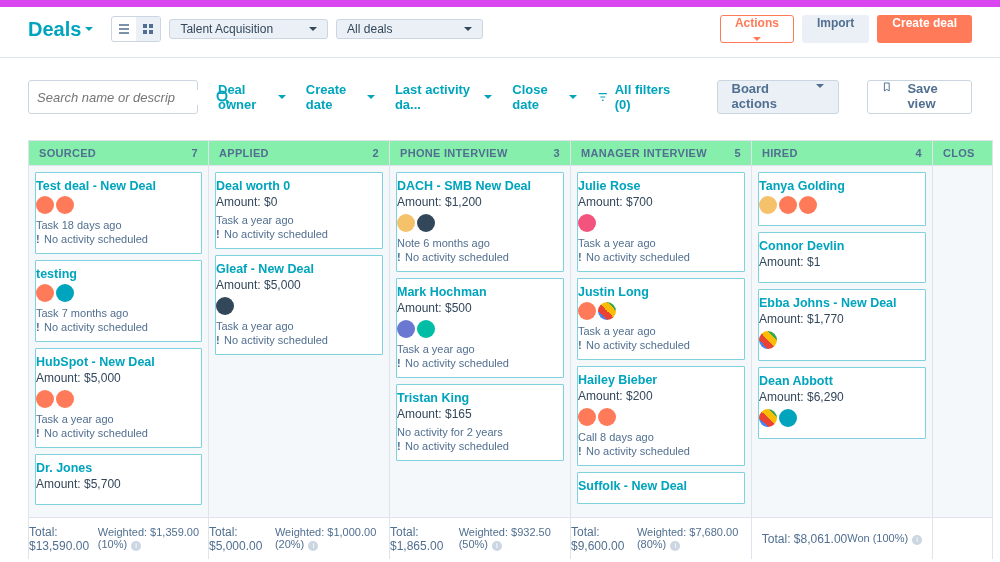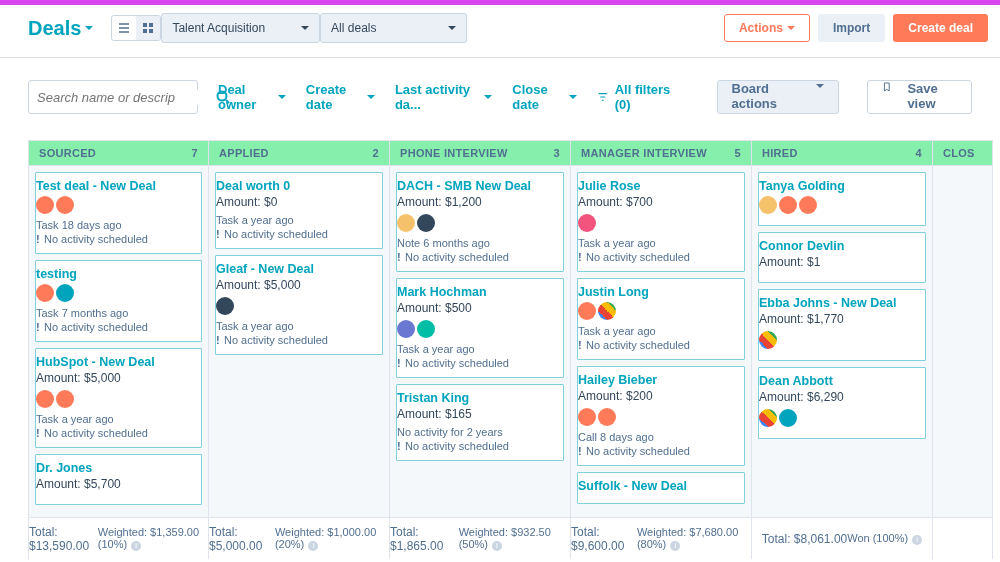--- a/index.html
+++ b/index.html
@@ -1,27 +1,27 @@
 <!DOCTYPE html>
 <html><head>
 <meta charset="utf-8">
 <style>
   * { box-sizing: border-box; margin: 0; padding: 0; font-family: -apple-system, BlinkMacSystemFont, "Segoe UI", Helvetica, Arial, sans-serif; }
   body { background: #fff; font-size: 13px; color: #33475b; width: 1000px; height: 562px; overflow: hidden; }
 
   
-  .topbar { display:flex; align-items:center; padding:8px 12px 14px 28px; border-top:5px solid #d946ef; border-bottom:1px solid #dfe3eb; }
+  .topbar { display:flex; align-items:center; padding:8px 28px 14px 28px; border-top:7px solid #d946ef; border-bottom:1px solid #dfe3eb; }
   .title  { color:#00a4bd; font-weight:700; font-size:20px; display:flex; align-items:center; gap:4px; }
   .view-toggle{ margin-left:18px; display:flex; border:1px solid #cbd6e2; border-radius:3px; overflow:hidden;}
   .view-toggle span{ width:24px;height:24px;display:flex;align-items:center;justify-content:center;}
   .view-toggle span.active{background:#eaf0f6;}
-  .pill{ height:30px;padding:0 10px;display:flex;align-items:center;gap:36px;background:#eaf0f6;border:1px solid #cbd6e2;border-radius:3px;color:#33475b;font-size:12px;}
+  .pill{ margin-left:8px;height:20px;padding:0 10px;display:flex;align-items:center;gap:36px;background:#eaf0f6;border:1px solid #cbd6e2;border-radius:3px;color:#33475b;font-size:12px;}
   .pill.small{gap:72px;}
   .spacer{flex:1;}
-  .btn{height:28px;padding:0 14px;border-radius:3px;font-size:12px;font-weight:600;display:flex;align-items:center;gap:4px;border:1px solid transparent;margin-left:8px;cursor:pointer;}
+  .btn{height:28px;padding:0 14px;border-radius:3px;font-size:12px;font-weight:600;display:flex;align-items:center;gap:4px;border:1px solid transparent;margin-left:8px;cursor:pointer;flex-direction:column;}
   .btn.actions{color:#ff7a59;border-color:#ff7a59;background:#fff;}
   .btn.import {color:#516f90;background:#eaf0f6;}
   .btn.create{color:#fff;background:#ff7a59;}
 
   
   .filterbar{display:flex;align-items:center;padding:22px 28px 26px;gap:20px;}
   .search{width:170px;height:34px;border:1px solid #cbd6e2;border-radius:3px;display:flex;align-items:center;padding:16px 8px;}
   .search input{flex:1;border:none;outline:none;font-style:italic;font-size:13px;color:#7c98b6;}
   .search-icon{color:#00a4bd;}
   .filter-link{color:#00a4bd;font-weight:600;font-size:13px;display:flex;align-items:center;gap:4px;}

